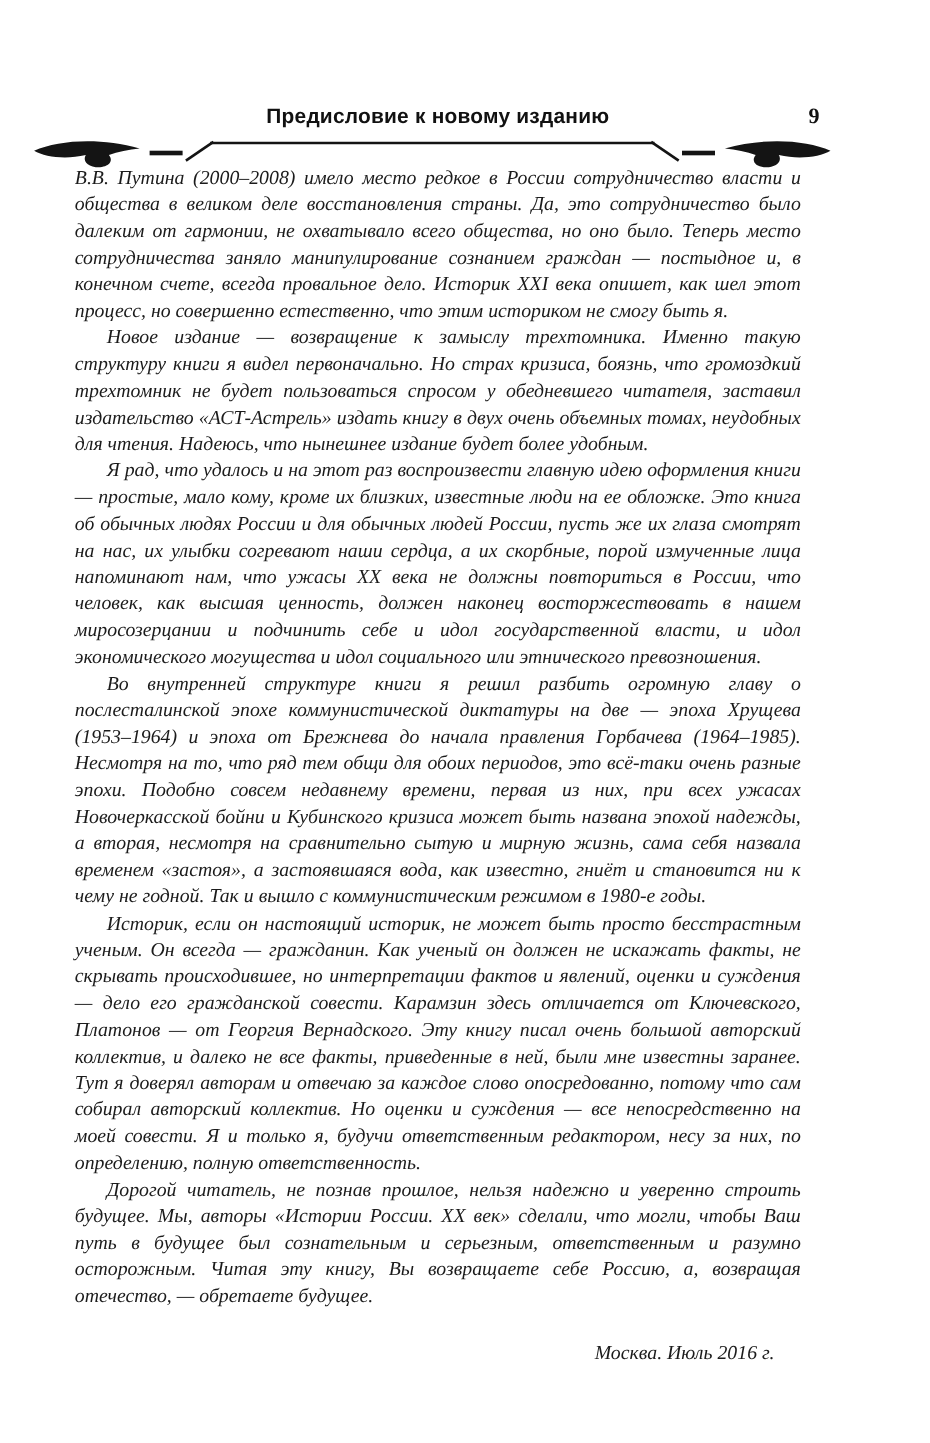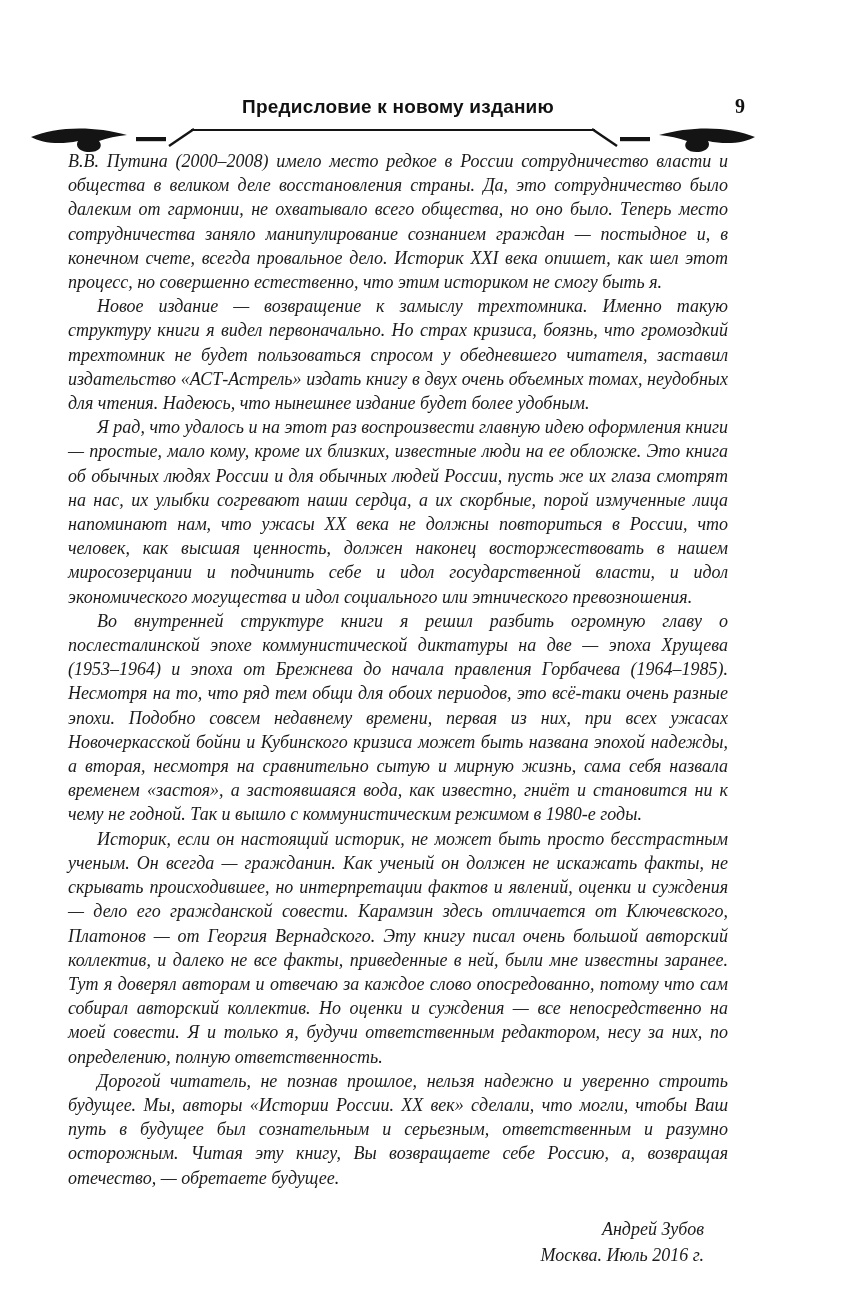--- a/index.html
+++ b/index.html
@@ -104,18 +104,17 @@
 
   <div class="body-text">
     <p>В.В. Путина (2000–2008) имело место редкое в России сотрудничество власти и общества в великом деле восстановления страны. Да, это сотрудничество было далеким от гармонии, не охватывало всего общества, но оно было. Теперь место сотрудничества заняло манипулирование сознанием граждан — постыдное и, в конечном счете, всегда провальное дело. Историк XXI века опишет, как шел этот процесс, но совершенно естественно, что этим историком не смогу быть я.</p>
     <p>Новое издание — возвращение к замыслу трехтомника. Именно такую структуру книги я видел первоначально. Но страх кризиса, боязнь, что громоздкий трехтомник не будет пользоваться спросом у обедневшего читателя, заставил издательство «АСТ-Астрель» издать книгу в двух очень объемных томах, неудобных для чтения. Надеюсь, что нынешнее издание будет более удобным.</p>
     <p>Я рад, что удалось и на этот раз воспроизвести главную идею оформления книги — простые, мало кому, кроме их близких, известные люди на ее обложке. Это книга об обычных людях России и для обычных людей России, пусть же их глаза смотрят на нас, их улыбки согревают наши сердца, а их скорбные, порой измученные лица напоминают нам, что ужасы XX века не должны повториться в России, что человек, как высшая ценность, должен наконец восторжествовать в нашем миросозерцании и подчинить себе и идол государственной власти, и идол экономического могущества и идол социального или этнического превозношения.</p>
     <p>Во внутренней структуре книги я решил разбить огромную главу о послесталинской эпохе коммунистической диктатуры на две — эпоха Хрущева (1953–1964) и эпоха от Брежнева до начала правления Горбачева (1964–1985). Несмотря на то, что ряд тем общи для обоих периодов, это всё-таки очень разные эпохи. Подобно совсем недавнему времени, первая из них, при всех ужасах Новочеркасской бойни и Кубинского кризиса может быть названа эпохой надежды, а вторая, несмотря на сравнительно сытую и мирную жизнь, сама себя назвала временем «застоя», а застоявшаяся вода, как известно, гниёт и становится ни к чему не годной. Так и вышло с коммунистическим режимом в 1980-е годы.</p>
     <p>Историк, если он настоящий историк, не может быть просто бесстрастным ученым. Он всегда — гражданин. Как ученый он должен не искажать факты, не скрывать происходившее, но интерпретации фактов и явлений, оценки и суждения — дело его гражданской совести. Карамзин здесь отличается от Ключевского, Платонов — от Георгия Вернадского. Эту книгу писал очень большой авторский коллектив, и далеко не все факты, приведенные в ней, были мне известны заранее. Тут я доверял авторам и отвечаю за каждое слово опосредованно, потому что сам собирал авторский коллектив. Но оценки и суждения — все непосредственно на моей совести. Я и только я, будучи ответственным редактором, несу за них, по определению, полную ответственность.</p>
     <p>Дорогой читатель, не познав прошлое, нельзя надежно и уверенно строить будущее. Мы, авторы «Истории России. XX век» сделали, что могли, чтобы Ваш путь в будущее был сознательным и серьезным, ответственным и разумно осторожным. Читая эту книгу, Вы возвращаете себе Россию, а, возвращая отечество, — обретаете будущее.</p>
 
     <div class="signature">
-      <div>Андрей Зубов</div>
       <div>Москва. Июль 2016 г.</div>
     </div>
   </div>
 
 </div>
 
 </body></html>

